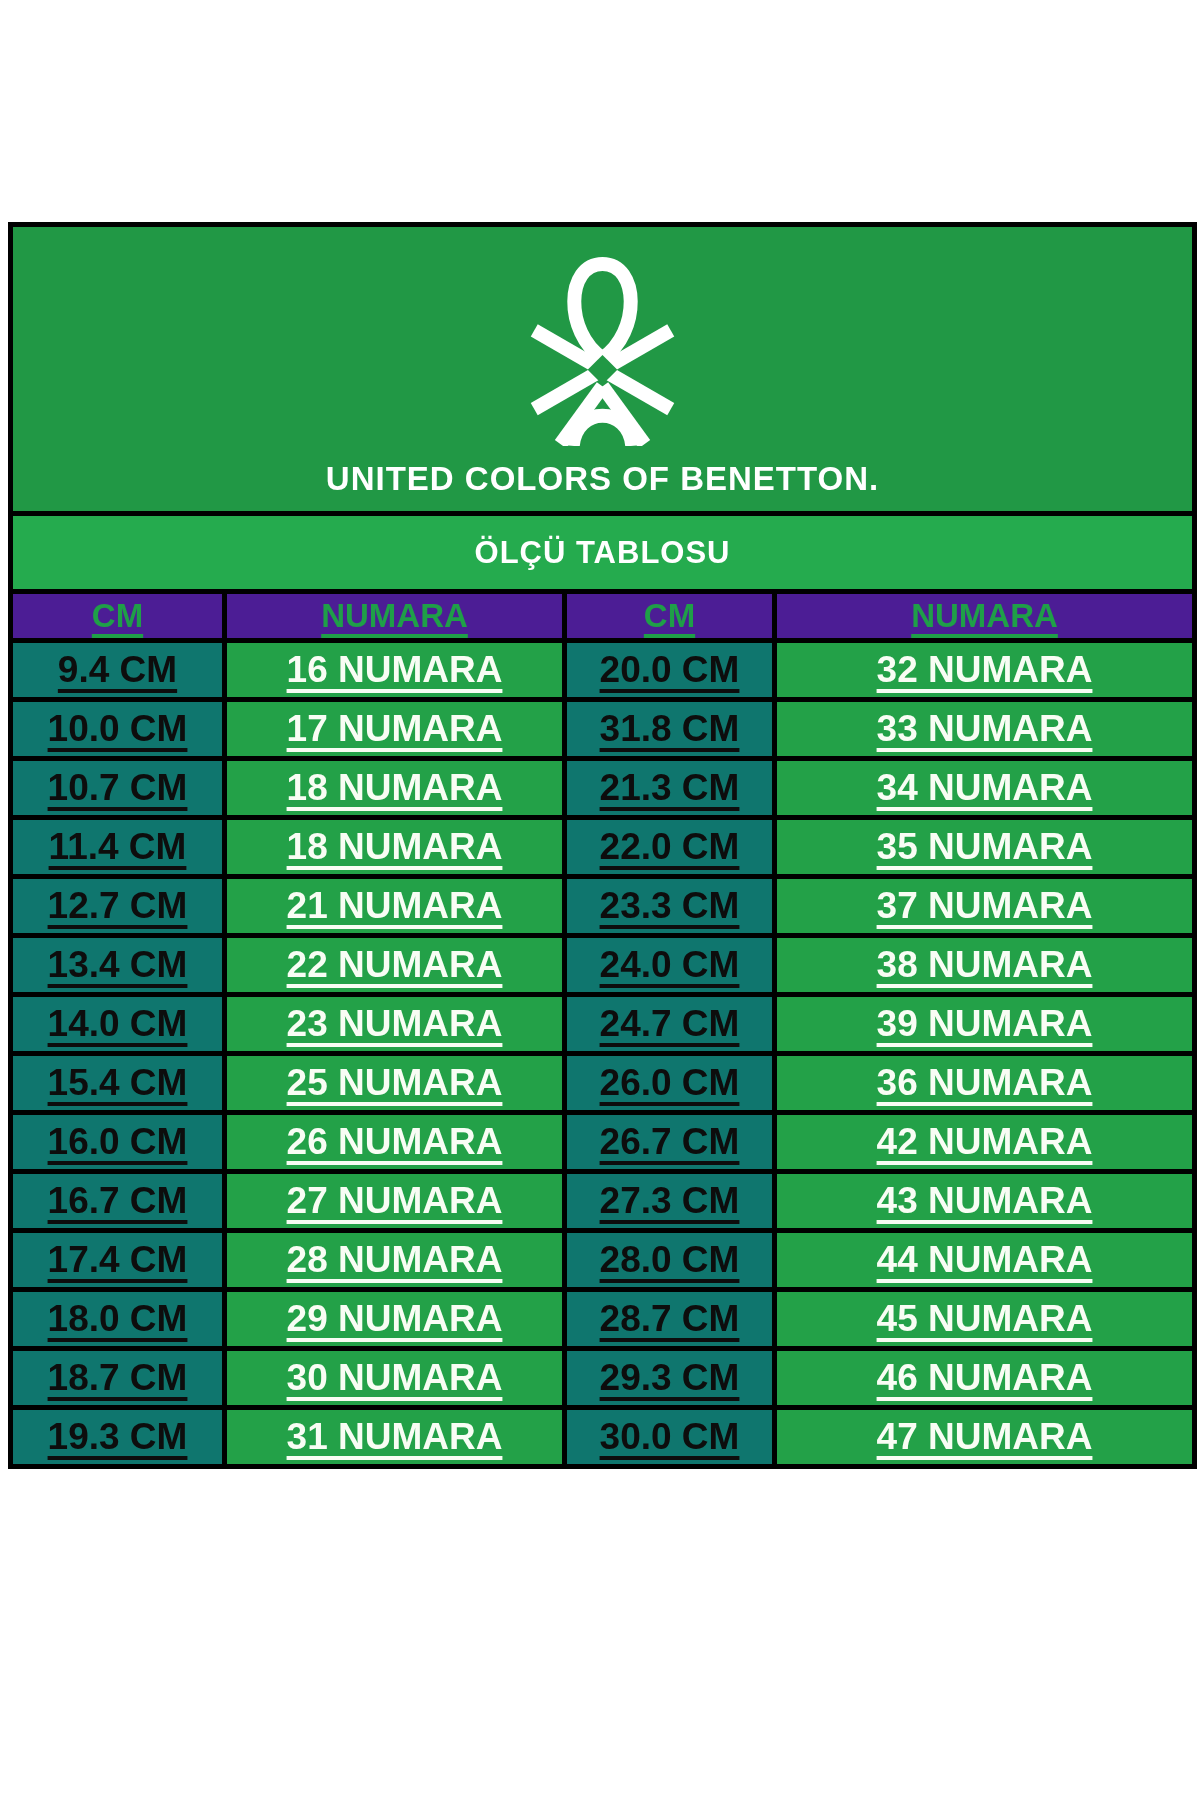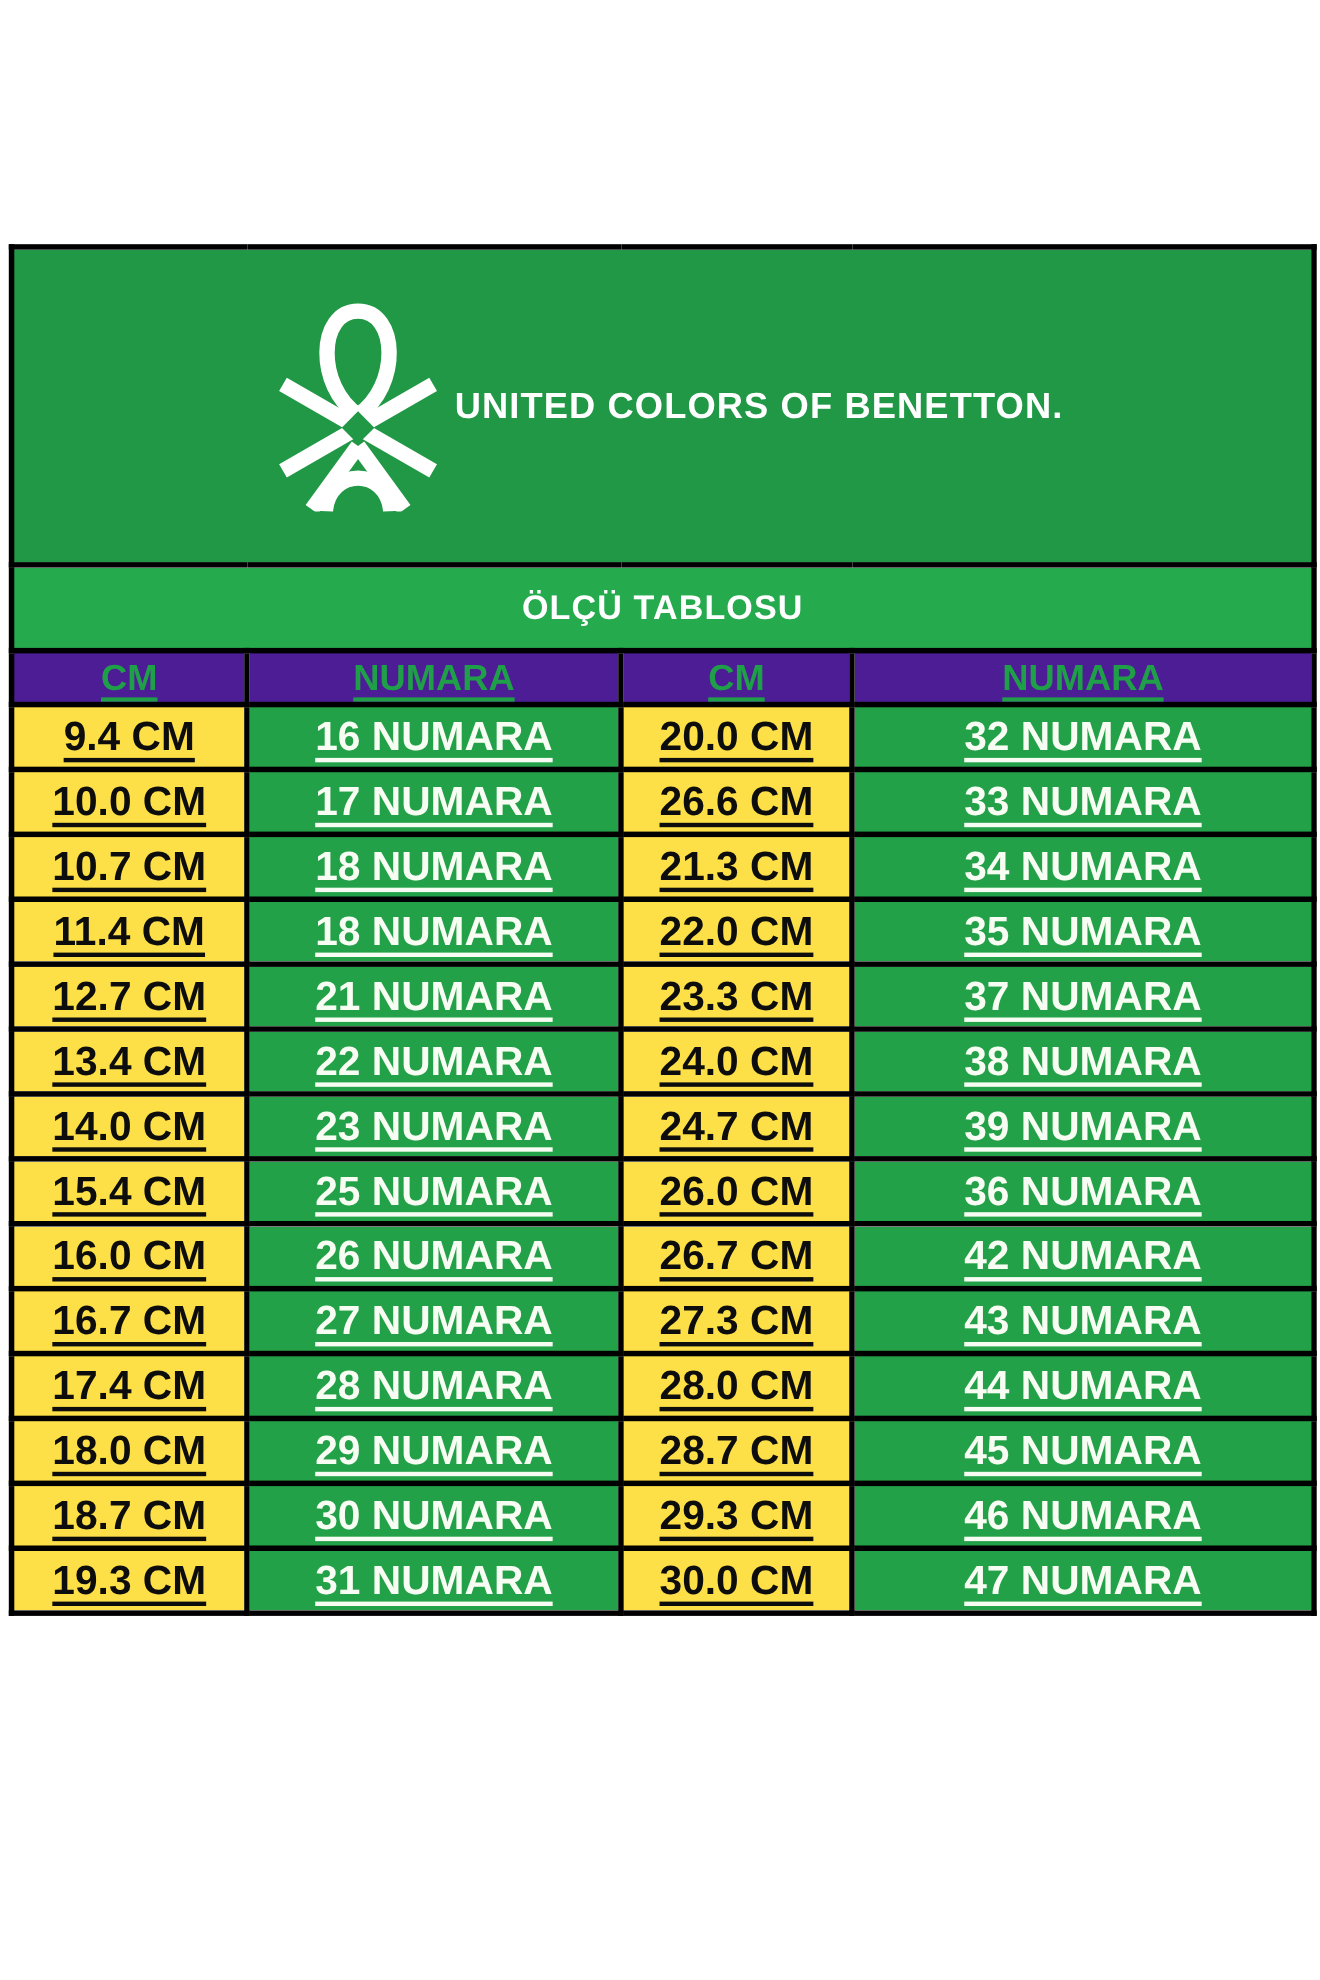--- a/index.html
+++ b/index.html
@@ -15,42 +15,42 @@
     border-collapse:collapse;width:100%;table-layout:fixed;
   }
   th,td{
     border:5px solid #000;text-align:center;vertical-align:middle;padding:0;
     overflow:hidden;white-space:nowrap;
   }
   
   .logo-cell{
     background:var(--header-green);height:284px;
   }
-  .logo-wrap{display:flex;flex-direction:row;align-items:center;justify-content:center;height:100%;}
+  .logo-wrap{display:flex;flex-direction:column;align-items:center;justify-content:center;height:100%;}
   .logo-wrap svg{display:block;margin-bottom:14px;}
   .wordmark{
     color:#ffffff;font-size:33px;font-weight:600;letter-spacing:1px;
   }
   
   .bar-cell{
     background:var(--bar-green);height:73px;color:#ffffff;
     font-size:31px;font-weight:bold;letter-spacing:1px;
   }
   
   .head-cell{
     background:#4c1d95;height:44px;color:var(--green-text);
     font-size:33px;font-weight:bold;
     text-decoration:underline;text-decoration-thickness:4px;text-underline-offset:7px;
   }
   
   .cm-cell,.num-cell{
     height:54px;font-size:37px;font-weight:bold;
     text-decoration:underline;text-decoration-thickness:4px;text-underline-offset:7px;
   }
-  .cm-cell{background:#fde047;color:#0d0d0d;}
+  .cm-cell{background:#0f766e;color:#0d0d0d;}
   .num-cell{background:var(--cell-green);color:#f8fdf4;}
 </style>
 </head>
 <body>
 
 <div class="sheet">
   <table>
     <colgroup>
       <col style="width:214px">
       <col style="width:340px">
@@ -99,21 +99,21 @@
     <tbody>
         <tr>
           <td class="cm-cell">9.4 CM</td>
           <td class="num-cell">16 NUMARA</td>
           <td class="cm-cell">20.0 CM</td>
           <td class="num-cell">32 NUMARA</td>
         </tr>
         <tr>
           <td class="cm-cell">10.0 CM</td>
           <td class="num-cell">17 NUMARA</td>
-          <td class="cm-cell">26.6 CM</td>
+          <td class="cm-cell">31.8 CM</td>
           <td class="num-cell">33 NUMARA</td>
         </tr>
         <tr>
           <td class="cm-cell">10.7 CM</td>
           <td class="num-cell">18 NUMARA</td>
           <td class="cm-cell">21.3 CM</td>
           <td class="num-cell">34 NUMARA</td>
         </tr>
         <tr>
           <td class="cm-cell">11.4 CM</td>

